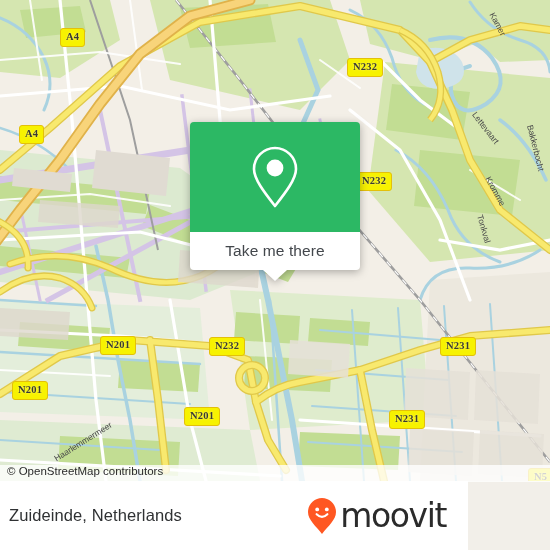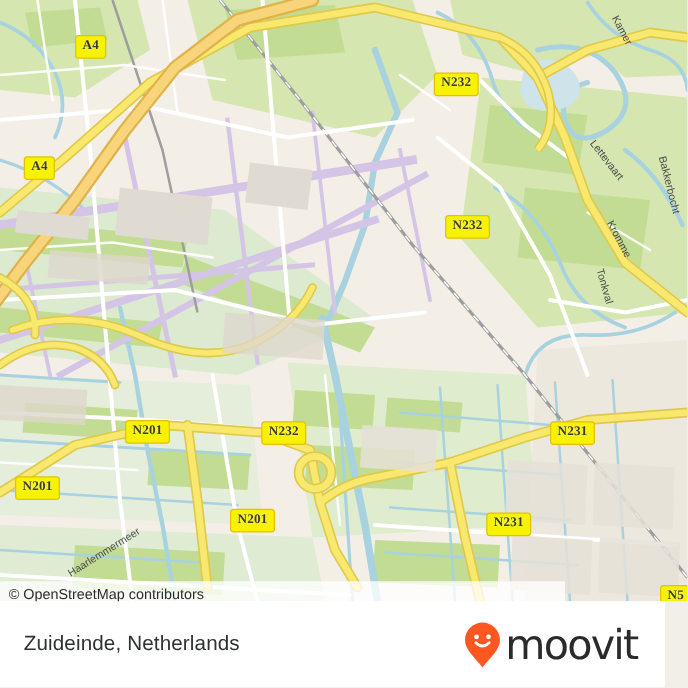--- a/index.html
+++ b/index.html
@@ -90,43 +90,43 @@
     width: 0; height: 0;
     border-left: 12px solid transparent;
     border-right: 12px solid transparent;
     border-top: 11px solid #ffffff;
   }
 
   
   .attribution {
     position: absolute;
     left: 0; top: 465px;
-    width: 452px; height: 17px;
+    width: 550px; height: 17px;
     background: rgba(255,255,255,0.78);
     display: flex;
-    align-items: flex-end;
+    align-items: flex-start;
     z-index: 30;
   }
   .attribution span {
     font-size: 11.5px;
     color: #2b2b2b;
     padding-left: 7px;
     font-family: "Liberation Sans", sans-serif;
   }
 
   
   .bottom-bar {
     position: absolute;
     left: 0; top: 481px;
-    width: 532px; height: 69px;
+    width: 468px; height: 69px;
     background: #ffffff;
     display: flex;
     align-items: center;
     justify-content: space-between;
-    padding: 0 22px 0 19px;
+    padding: 0 22px 0 9px;
     z-index: 40;
   }
   .place-name {
     font-size: 16.5px;
     color: #2f3133;
     font-family: "Liberation Sans", sans-serif;
     letter-spacing: 0.1px;
   }
   .moovit-logo {
     display: flex;
@@ -350,20 +350,32 @@
 
     <div id="wlabels">
         <div class="wlabel" style="left: 492px; top: 8px; transform: rotate(62deg);">Kamer</div>
         <div class="wlabel" style="left: 474px; top: 108px; transform: rotate(52deg);">Lettevaart</div>
         <div class="wlabel" style="left: 530px; top: 120px; transform: rotate(76deg);">Bakkerbocht</div>
         <div class="wlabel" style="left: 488px; top: 172px; transform: rotate(62deg);">Kromme</div>
         <div class="wlabel" style="left: 480px; top: 210px; transform: rotate(74deg);">Tonkval</div>
         <div class="wlabel" style="left: 55px; top: 454px; transform: rotate(-32deg);">Haarlemmermeer</div>
       </div>
 
+    <div class="callout">
+      <div class="callout-top">
+        <svg width="54" height="66" viewBox="0 0 54 66">
+          <path d="M27 4 C15.4 4 6 13.4 6 25 C6 35 16 48 27 62 C38 48 48 35 48 25 C48 13.4 38.6 4 27 4 Z" fill="none" stroke="#ffffff" stroke-width="2.6" stroke-linejoin="round"></path>
+          <circle cx="27" cy="24" r="8.4" fill="#ffffff"></circle>
+        </svg>
+      </div>
+      <div class="callout-bottom">
+        <span class="callout-label">Take me there</span>
+        <div class="callout-tail"></div>
+      </div>
+    </div>
   </div>
 
   <div class="attribution">
     <span>© OpenStreetMap contributors</span>
   </div>
 
   <div class="bottom-bar">
     <div class="place-name">Zuideinde, Netherlands</div>
     <div class="moovit-logo">
       <svg width="30" height="38" viewBox="0 0 30 38">

